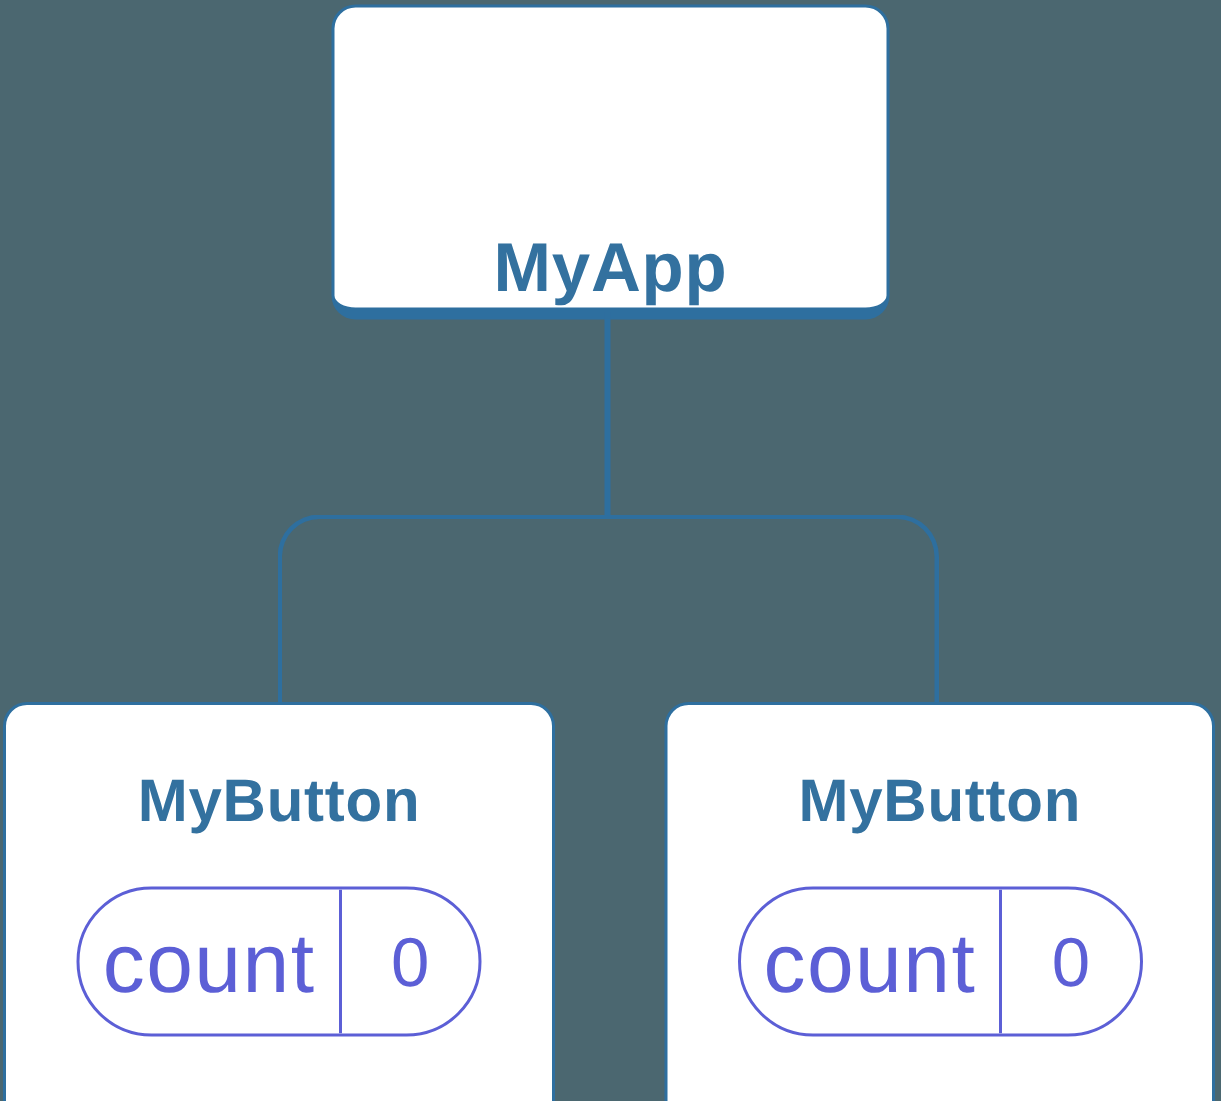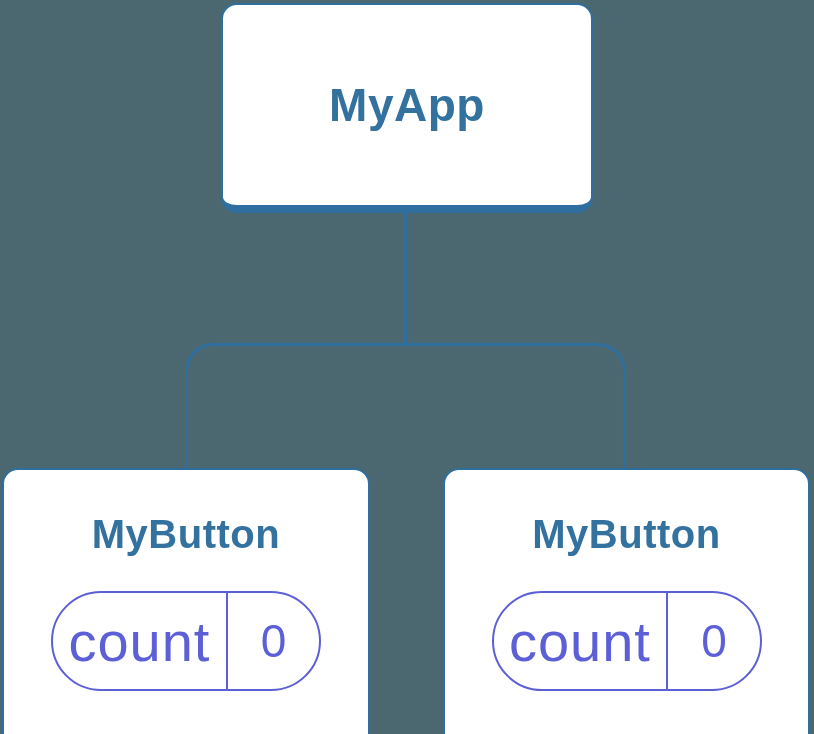--- a/index.html
+++ b/index.html
@@ -19,21 +19,21 @@
     box-sizing: border-box;
     background: var(--node-fill, #fff);
     border: 2px solid var(--line, #2E6F9F);
     border-bottom-width: 8px;
     border-radius: 16px;
   }
   .node-app {
     left: 221px; top: 3px;
     width: 372px; height: 210px;
     display: flex;
-    align-items: center;
+    align-items: flex-end;
     justify-content: center;
   }
   .title {
     color: var(--title-text, #33719F);
     font-weight: 600;
     letter-spacing: 0.5px;
   }
   .node-app .title { font-size: 46px; }
   .stem {
     position: absolute;

